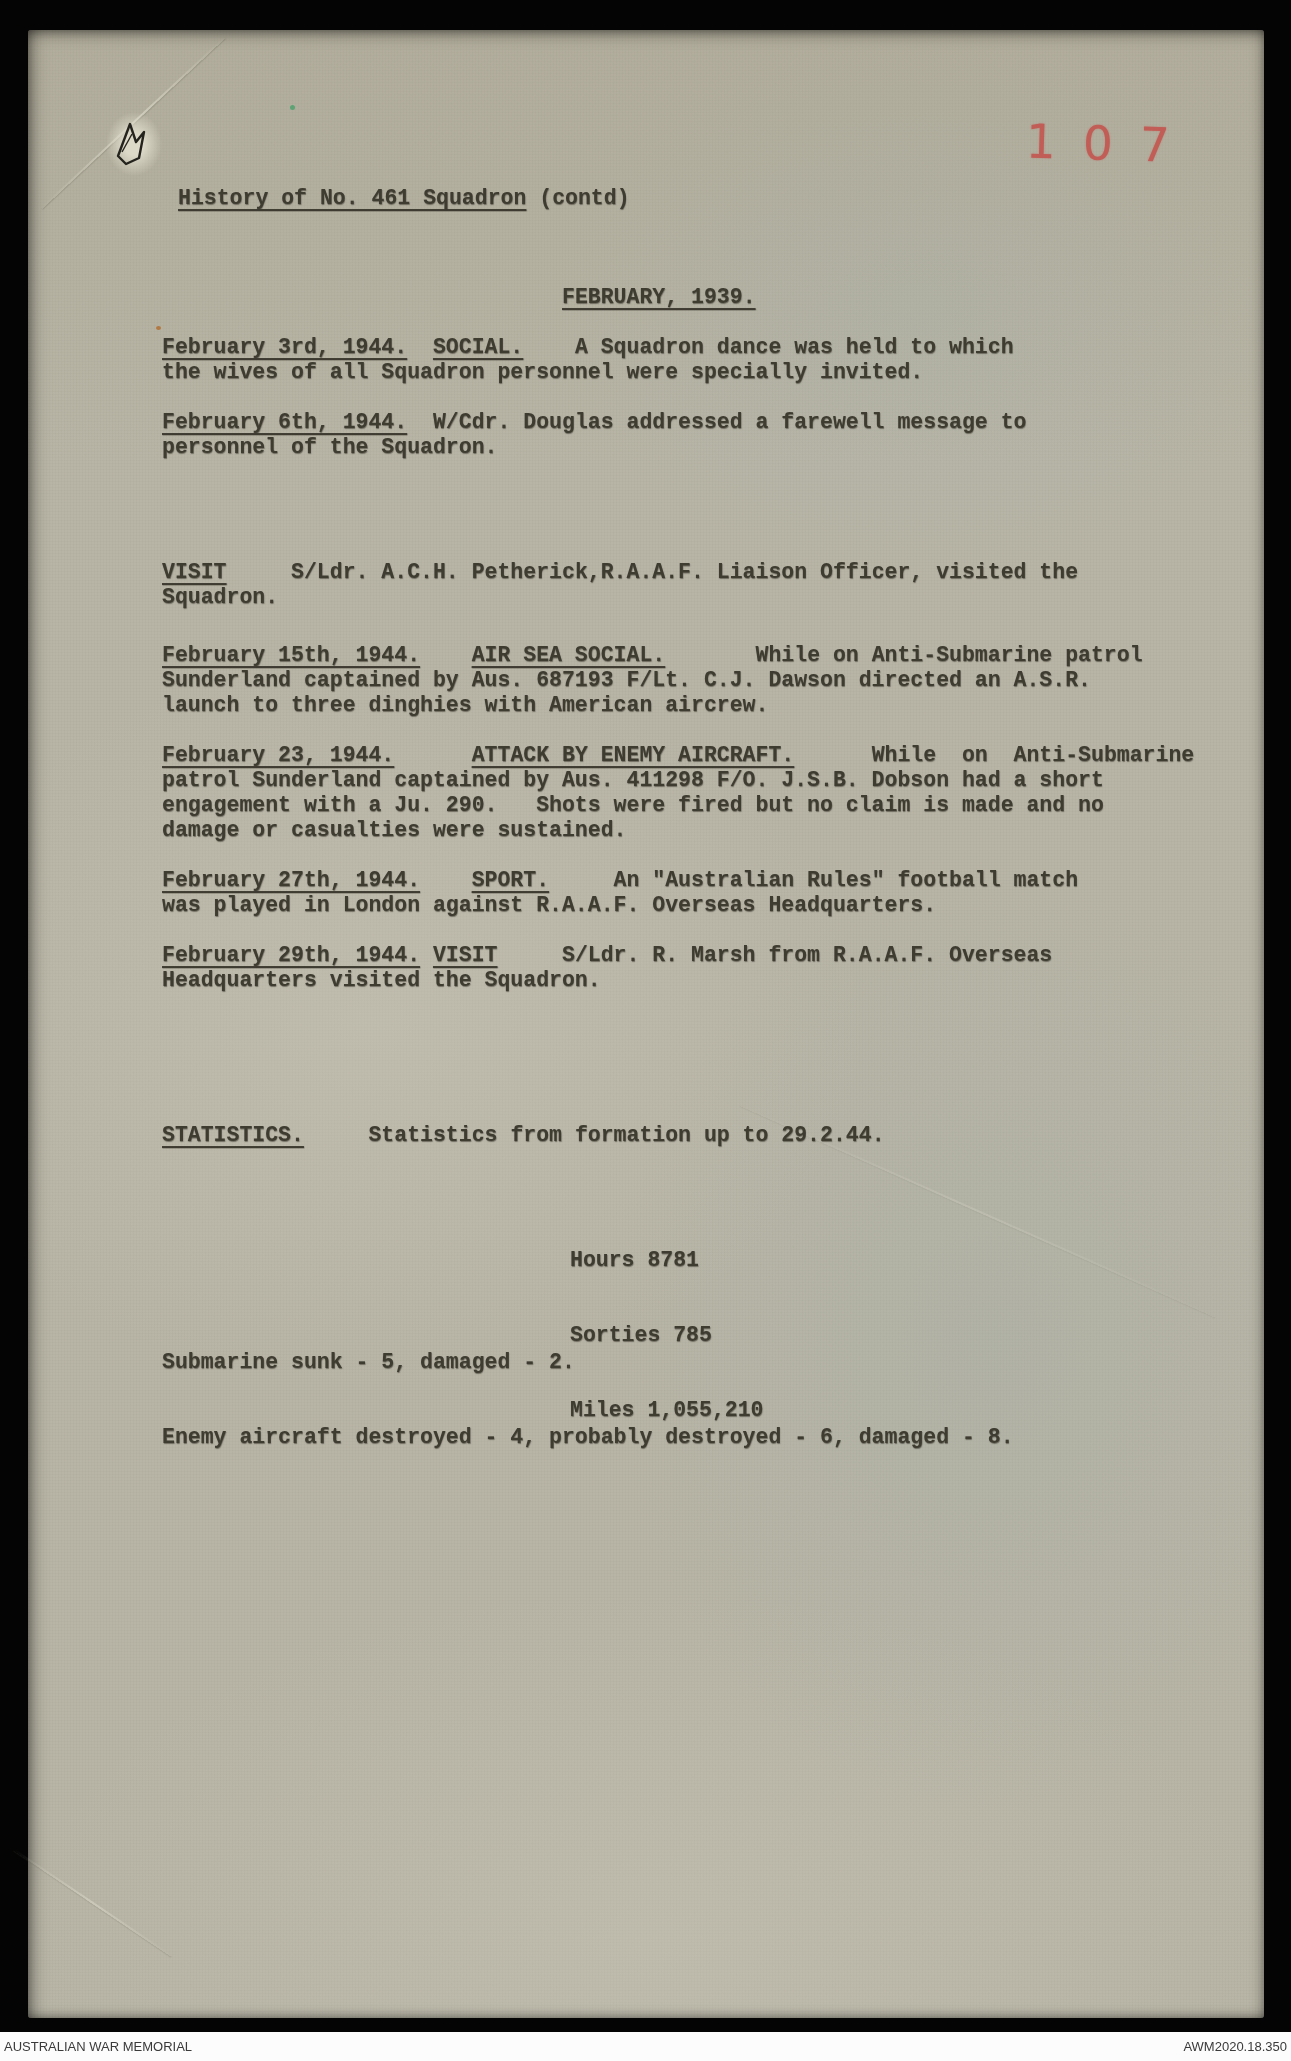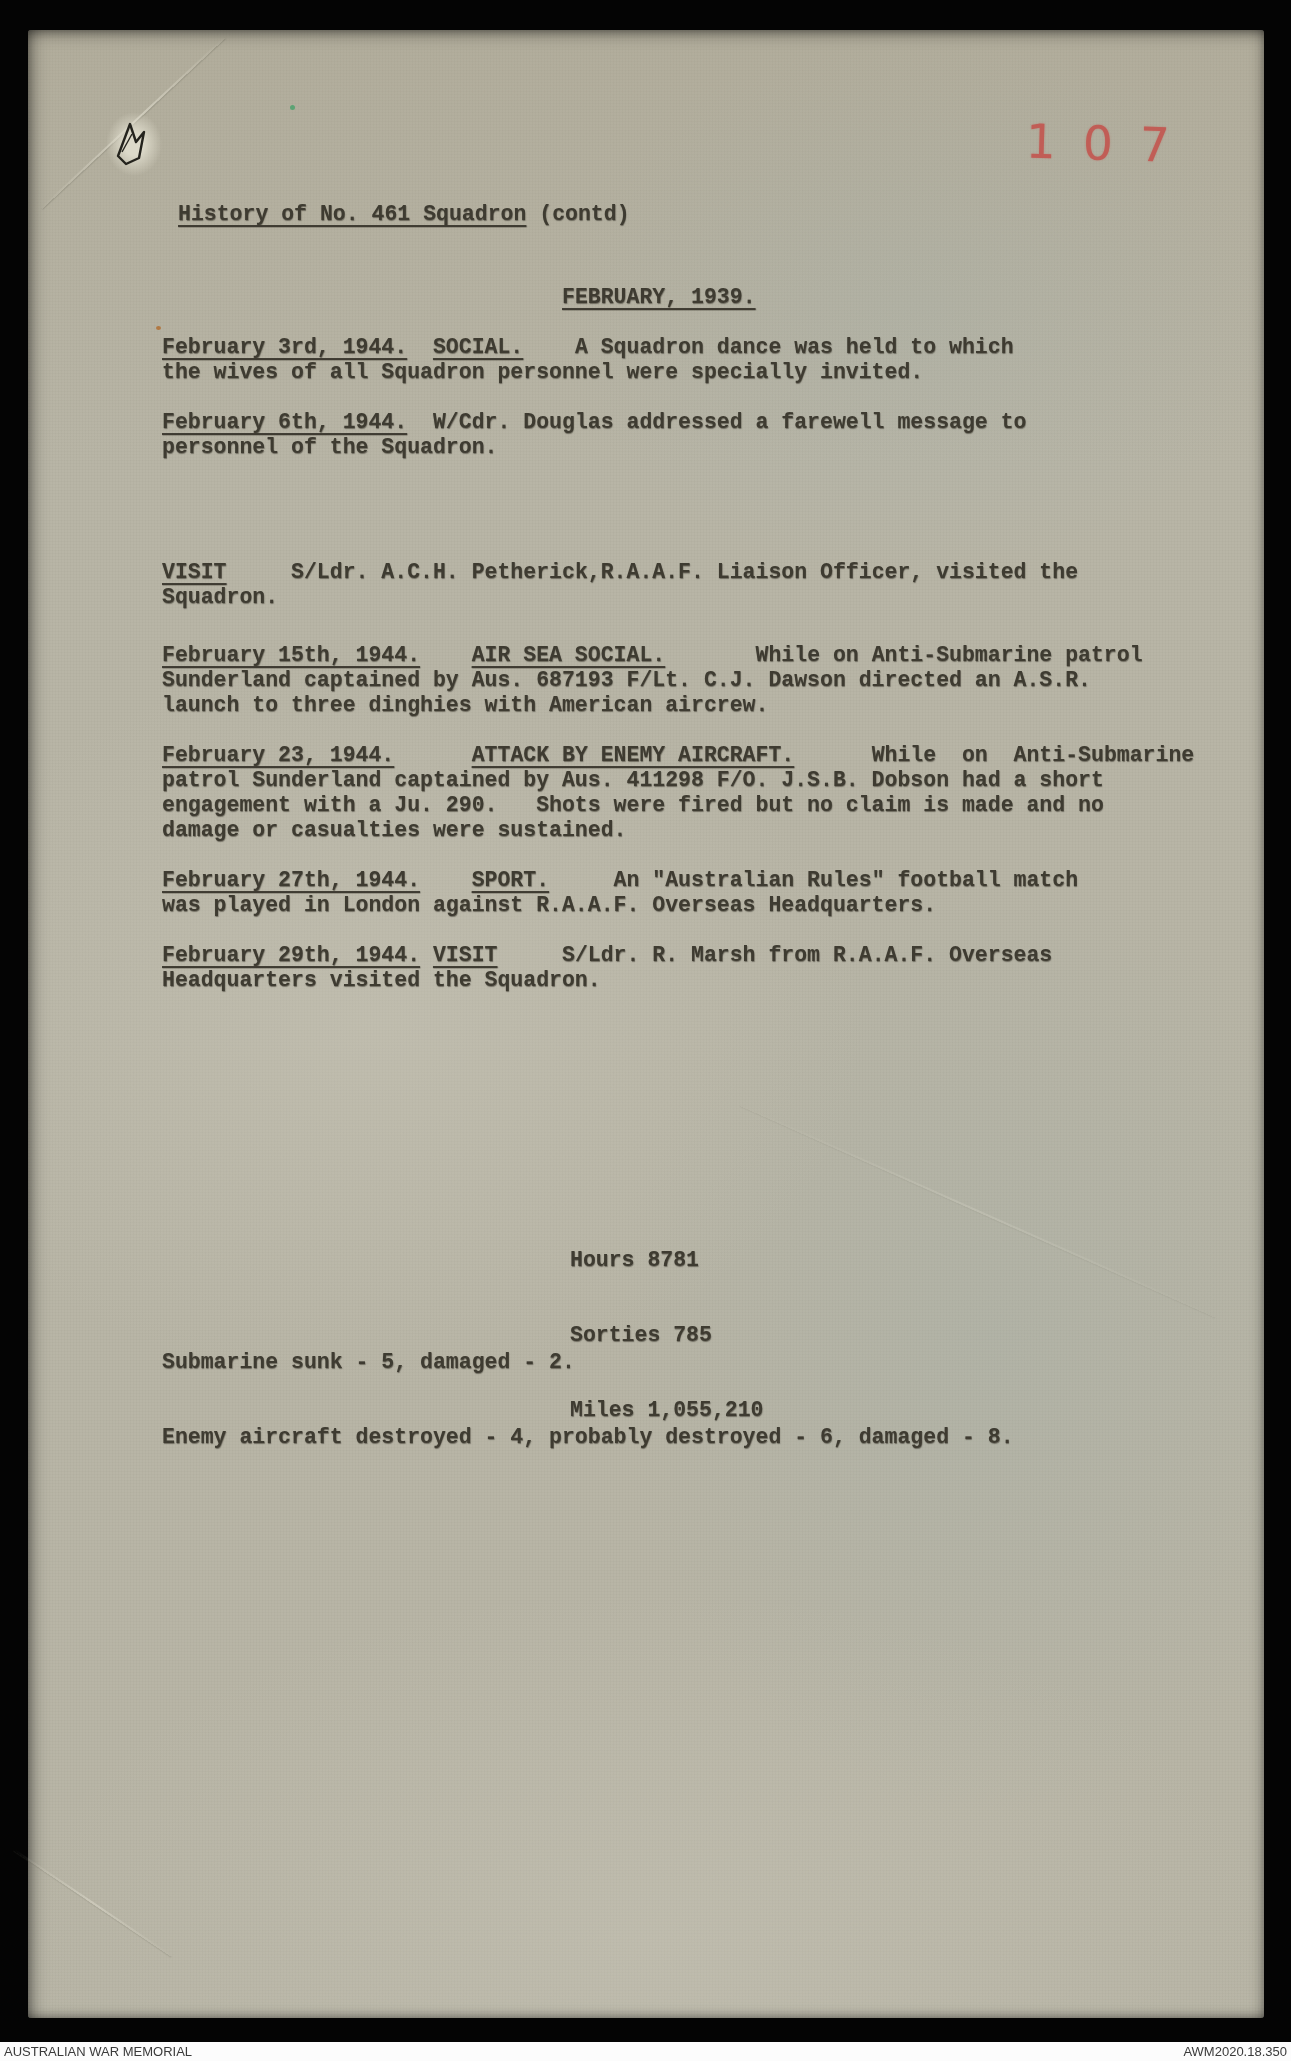--- a/index.html
+++ b/index.html
@@ -95,21 +95,21 @@
     opacity: .85;
     transform: rotate(1.6deg);
     text-shadow: 0 0 2px rgba(196,80,74,.5);
   }
   
   .footer-strip {
     position: absolute;
     left: 0;
     bottom: 0;
     width: 100%;
-    height: 19px;
+    height: 29px;
     background: #fcfcfc;
     display: flex;
     justify-content: space-between;
     align-items: center;
     padding: 0 4px;
     box-sizing: border-box;
     font-family: "Liberation Sans", sans-serif;
     font-size: 13px;
     color: #3a3a3a;
   }
@@ -129,21 +129,21 @@
 
     <div class="tear">
       <svg width="56" height="64" viewBox="0 0 56 64">
         <path d="M12 44 L24 12 L30 30 L38 20 L33 46 L20 52 Z" fill="none" stroke="#24231d" stroke-width="2.4" stroke-linejoin="round"></path>
         <path d="M16 40 L26 22" fill="none" stroke="#24231d" stroke-width="1.4"></path>
       </svg>
     </div>
 
     <div class="folio">107</div>
 
-    <div class="para typed title-line" style="top:172px"><span class="u">History of No. 461 Squadron</span><span> (contd)</span></div>
+    <div class="para typed title-line" style="top:156px"><span class="u">History of No. 461 Squadron</span><span> (contd)</span></div>
 
     <div class="para typed month-line" style="top:255px"><span class="u">FEBRUARY, 1939.</span></div>
 
     <div class="para typed" style="top:305px"><span class="u">February 3rd, 1944.</span><span>  </span><span class="u">SOCIAL.</span><span>    A Squadron dance was held to which
 the wives of all Squadron personnel were specially invited.</span></div>
 
     <div class="para typed" style="top:380px"><span class="u">February 6th, 1944.</span><span>  </span><span>W/Cdr. Douglas addressed a farewell message to
 personnel of the Squadron.</span></div>
 
 
@@ -159,20 +159,21 @@
 engagement with a Ju. 290.   Shots were fired but no claim is made and no
 damage or casualties were sustained.</span></div>
 
     <div class="para typed" style="top:838px"><span class="u">February 27th, 1944.</span><span>    </span><span class="u">SPORT.</span><span>     An "Australian Rules" football match
 was played in London against R.A.A.F. Overseas Headquarters.</span></div>
 
     <div class="para typed" style="top:913px"><span class="u">February 29th, 1944.</span><span> </span><span class="u">VISIT</span><span>     S/Ldr. R. Marsh from R.A.A.F. Overseas
 Headquarters visited the Squadron.</span></div>
 
 
+    <div class="para typed" style="top:1093px"><span class="u">STATISTICS.</span><span>     </span><span>Statistics from formation up to 29.2.44.</span></div>
 
     <div class="stats typed">
       <span class="stat-line"><span>Hours</span><span class="v">8781</span></span>
       <span class="stat-line"><span>Sorties</span><span class="v">785</span></span>
       <span class="stat-line"><span>Miles</span><span class="v">1,055,210</span></span>
     </div>
 
     <div class="para typed" style="top:1270px">
       <div>Submarine sunk - 5, damaged - 2.</div>
       <div>Enemy aircraft destroyed - 4, probably destroyed - 6, damaged - 8.</div>

